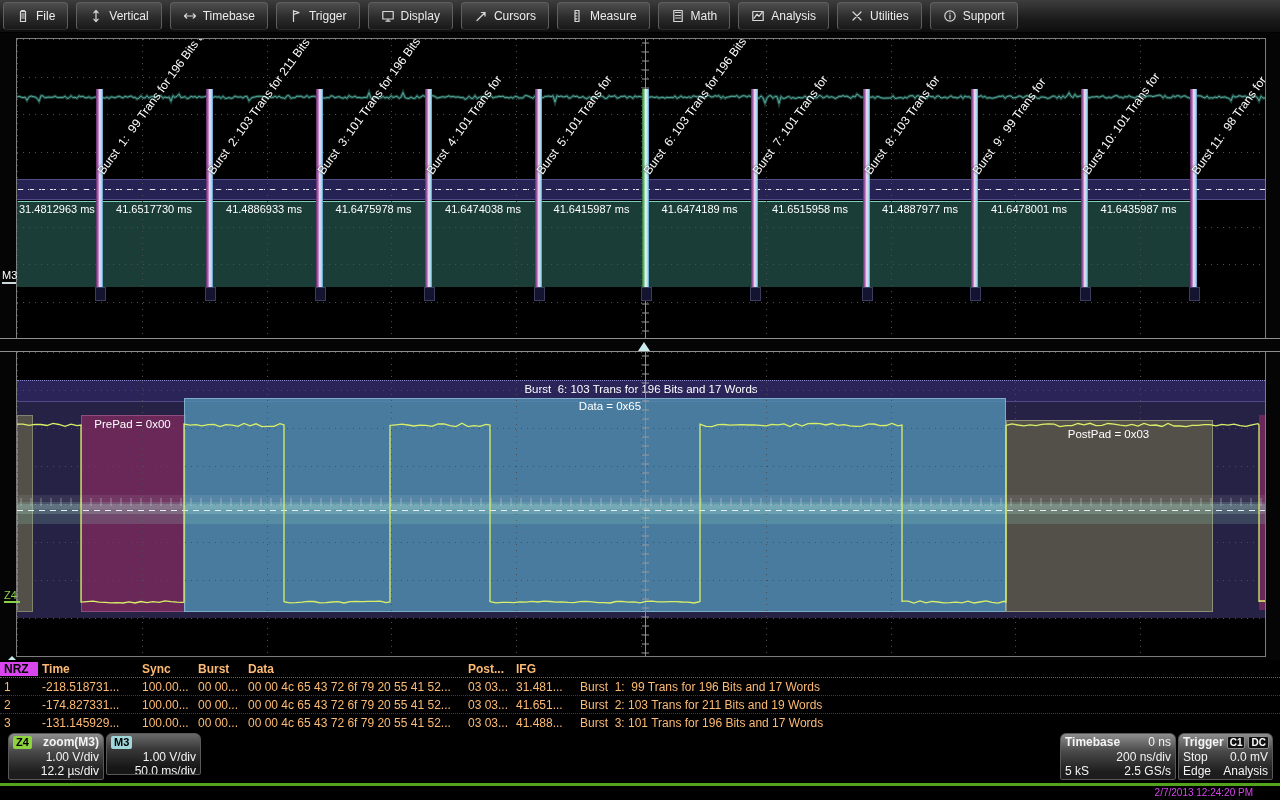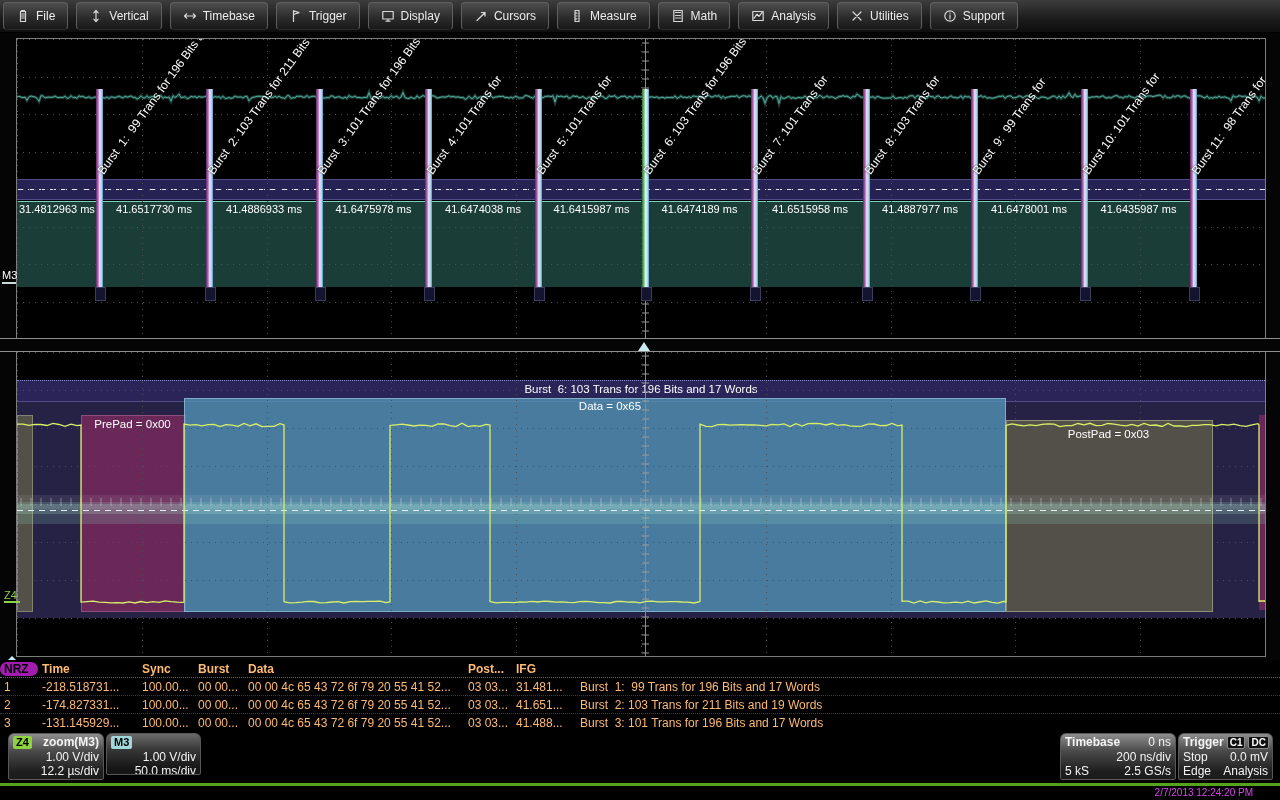--- a/index.html
+++ b/index.html
@@ -55,21 +55,21 @@
   #z-prepad{background:rgba(122,42,92,.80);border:1px solid rgba(210,150,190,.35);}
   #z-postpad{background:rgba(120,118,78,.55);border:1px solid rgba(220,220,180,.45);}
   #z-sliver-l{background:rgba(120,118,78,.55);border:1px solid rgba(220,220,180,.35);}
   #z-sliver-r{background:rgba(122,42,92,.80);}
   #z-prepad-label,#z-postpad-label{position:absolute;font-size:11.5px;color:#fff;z-index:4;transform:translateX(-50%);white-space:pre;}
   
   #decode-table{position:absolute;left:0;top:660px;width:1280px;height:68px;background:#000;font-size:12px;}
   .trow{display:grid;height:17px;align-items:center;border-bottom:1px dotted #3d3d3d;}
   .trow.head{border-bottom:1px dotted #666;font-weight:bold;}
   .tcell{padding-left:4px;white-space:pre;overflow:hidden;color:#fdba74;}
-  .tcell.nrz-head{background:#a21caf;color:#000;border-radius:7px;}
+  .tcell.nrz-head{background:#d946ef;color:#000;}
   #nrz-notch{position:absolute;left:8px;top:-4px;width:0;height:0;border-left:4px solid transparent;
     border-right:4px solid transparent;border-bottom:4px solid #c9ecf2;}
   
   #bottom-panel{position:absolute;left:0;top:728px;width:1280px;height:55px;background:#000;}
   .tile{position:absolute;top:5px;border:1px solid #585858;border-radius:6px 6px 2px 2px;
     box-sizing:border-box;font-size:12px;color:#f4f4f4;overflow:hidden;
     background:linear-gradient(180deg,#8e8e8e,#4a4a4a 38%,#1d1d1d 85%);}
   #tile-z4{left:8px;width:96px;height:47px;}
   #tile-m3{left:106px;width:95px;height:42px;background:linear-gradient(180deg,#6a6a6a,#363636 40%,#161616 85%);}
   #tile-timebase{left:1060px;width:116px;height:47px;}

